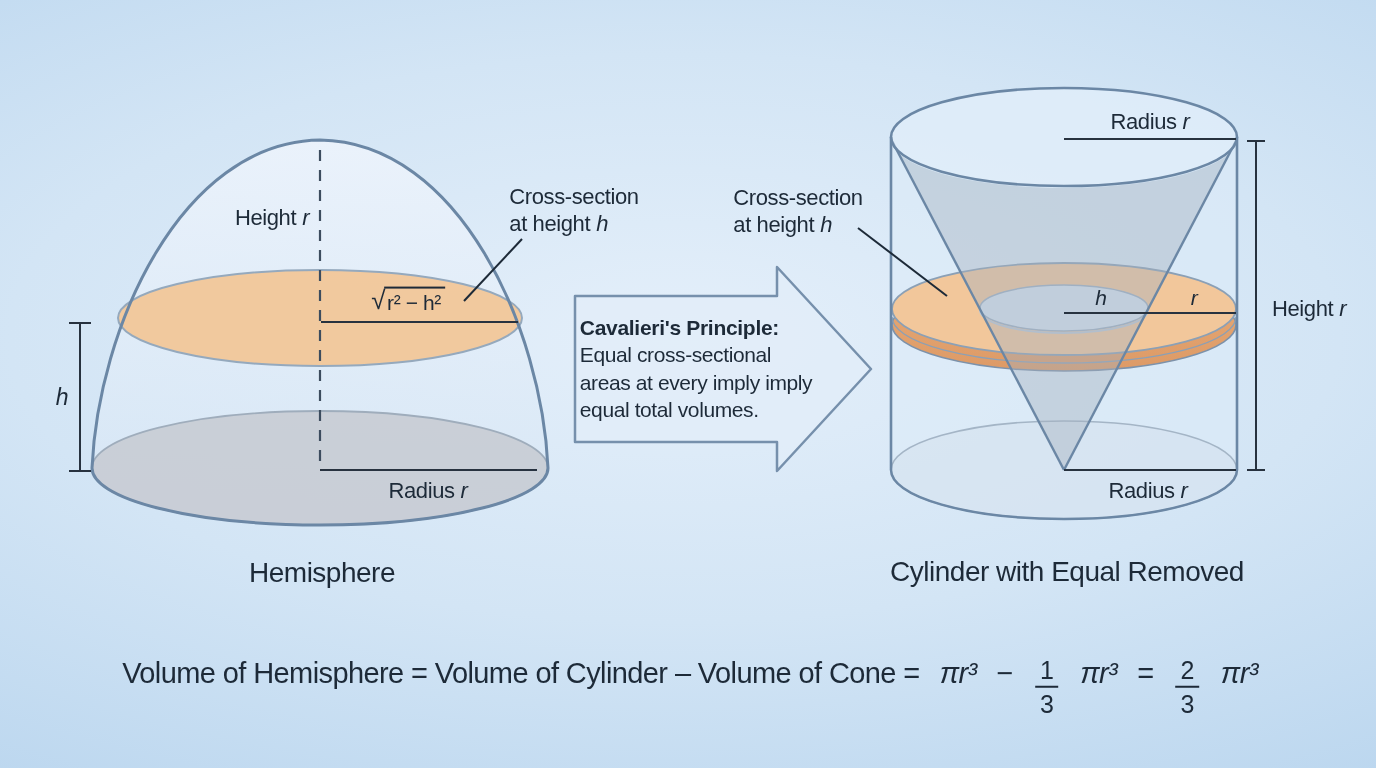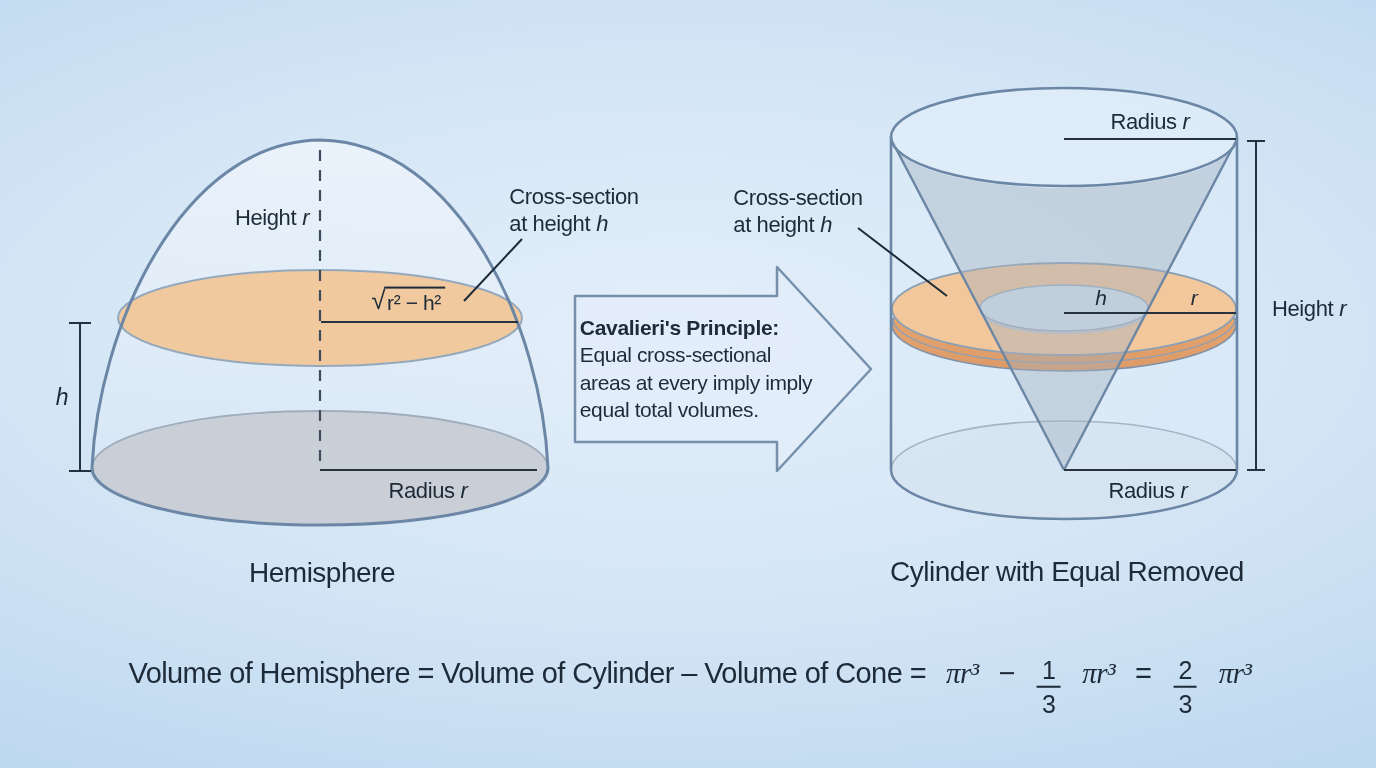--- a/index.html
+++ b/index.html
@@ -24,21 +24,21 @@
   .arrow-text{font-size:21px;letter-spacing:-0.4px;line-height:1.3;}
   .arrow-text .bold{font-weight:bold;letter-spacing:-0.3px;}
   .sqrt-wrap{display:inline-flex;align-items:flex-start;font-size:21px;}
   .sqrt-wrap .rad{font-size:26px;line-height:1;margin-right:-1px;}
   .sqrt-wrap .expr{border-top:2px solid #1d2a38;padding:2px 4px 0 3px;line-height:1.1;}
   .formula{
     position:absolute;left:690px;top:687px;transform:translate(-50%,-50%);
     display:flex;align-items:flex-start;gap:20px;
     font-size:29px;letter-spacing:-0.6px;white-space:nowrap;
   }
-  .formula .mterm{font-style:italic;font-family:Liberation Serif, serif;}
+  .formula .mterm{font-style:italic;}
   .formula .frac{display:inline-flex;flex-direction:column;align-items:center;font-size:25px;line-height:1.05;margin:0 2px;}
   .formula .frac .num{padding:0 5px 3px;border-bottom:2.5px solid #1d2a38;}
   .formula .frac .den{padding-top:3px;}
 </style>
 </head>
 <body>
 
 <div class="stage">
 
   <svg width="1376" height="768" viewBox="0 0 1376 768">

